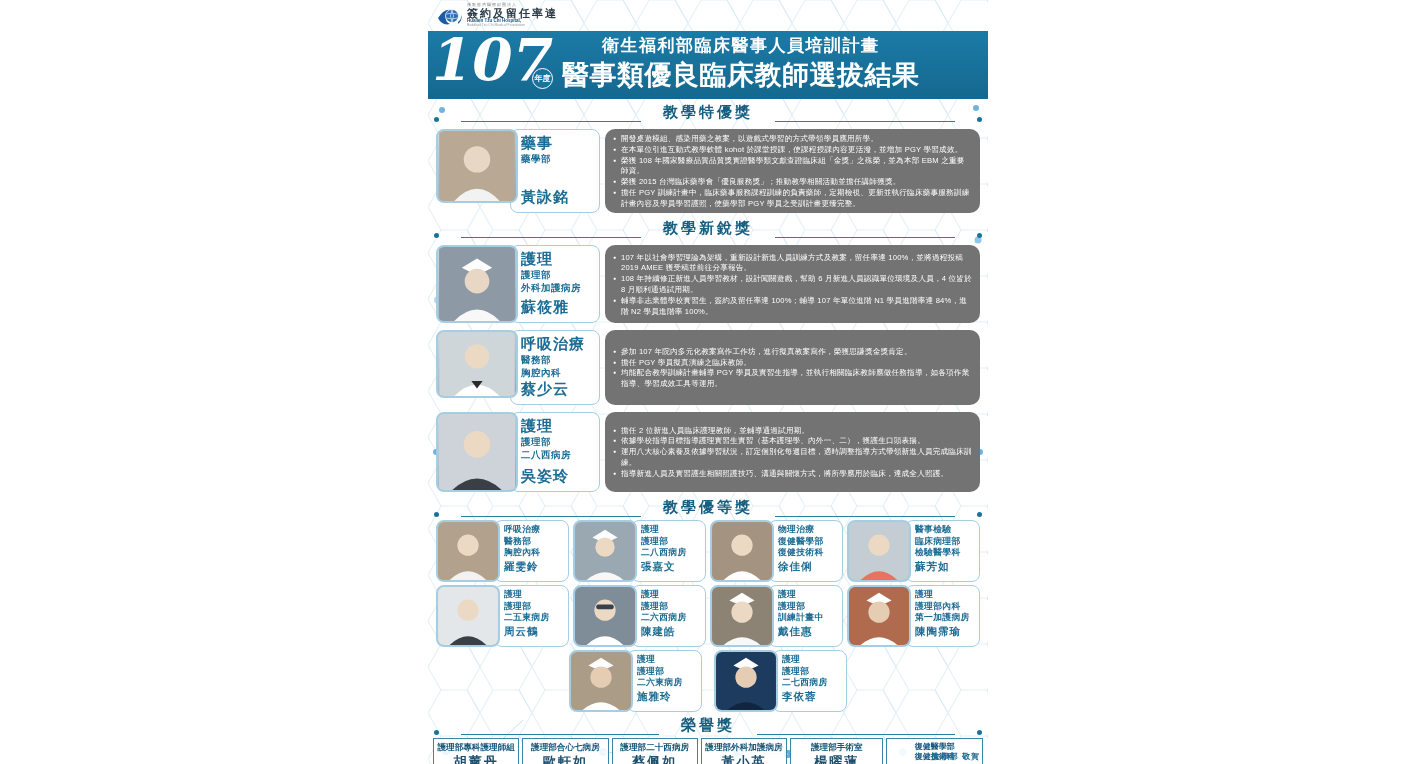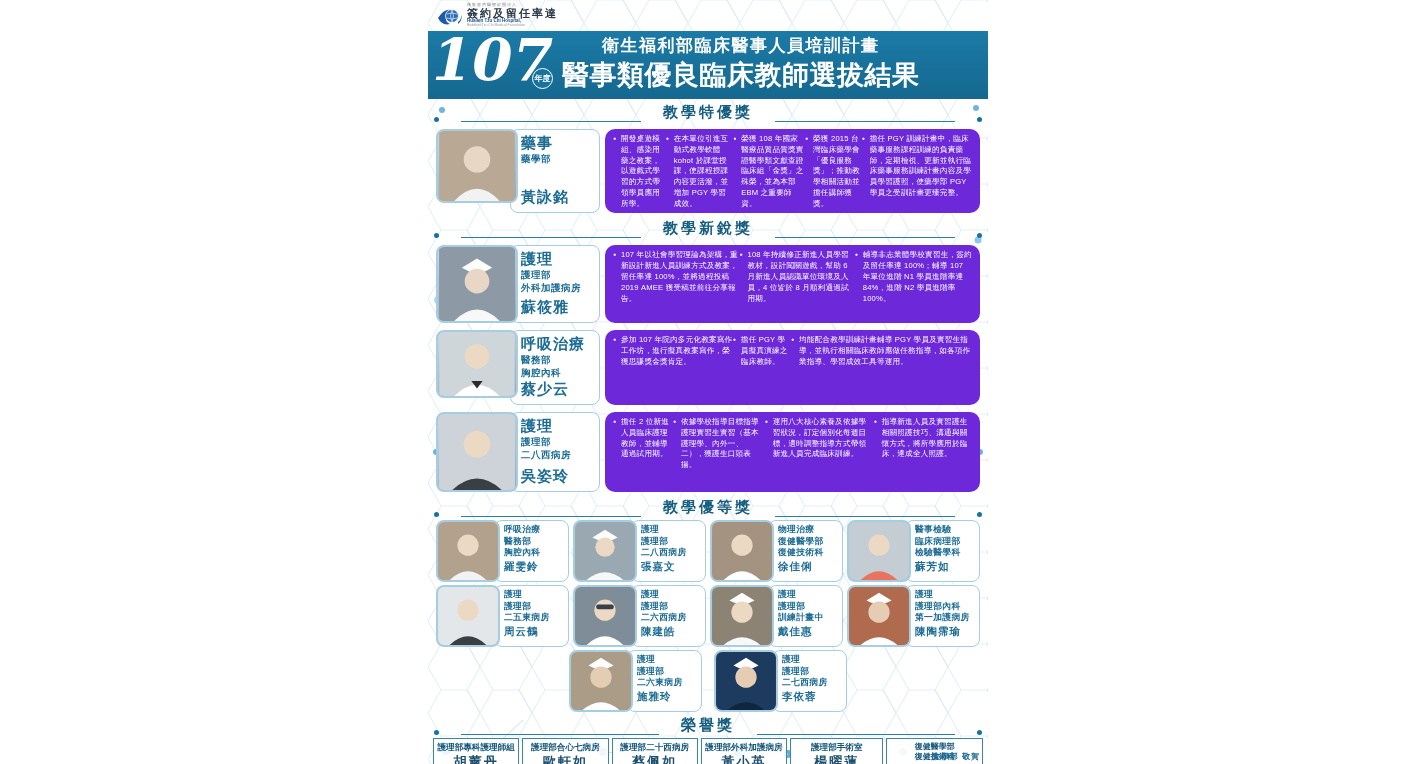--- a/index.html
+++ b/index.html
@@ -34,21 +34,21 @@
   .sh-text { font-size:15px; font-weight:bold; color:#155e80; letter-spacing:3px; }
 
   
   .award-row { display:flex; align-items:stretch; margin:7px 8px 6px; }
   .photo { flex:none; width:82px; border:2px solid #a5cee2; border-radius:8px; background:linear-gradient(160deg,#c9d8e2,#93aab9); overflow:hidden; position:relative; z-index:2; }
   .photo svg { display:block; width:100%; height:100%; }
   .name-card { flex:none; width:90px; background:#fff; border:1.5px solid #a5cee2; border-radius:8px; margin-left:-8px; padding:4px 4px 3px 10px; color:#1c6c94; position:relative; z-index:1; display:flex; flex-direction:column; }
   .prof { font-size:15px; font-weight:bold; letter-spacing:1px; }
   .dl { font-size:9.5px; font-weight:bold; letter-spacing:0.5px; line-height:1.35; }
   .nm { font-size:15px; font-weight:bold; letter-spacing:1px; margin-top:auto; padding-bottom:2px; }
-  .bullet-box { flex:1; background:#6d28d9; border-radius:10px; margin-left:5px; padding:5px 8px 4px; color:#fff; display:flex; justify-content:center; }
+  .bullet-box { flex:1; background:#737373; border-radius:10px; margin-left:5px; padding:5px 8px 4px; color:#fff; display:flex; flex-direction:column; justify-content:center; }
   .bullet { font-size:7.6px; line-height:1.42; padding-left:8px; position:relative; letter-spacing:0.2px; }
   .bullet::before { content:"●"; position:absolute; left:0; top:1px; font-size:5px; }
   .h74 { height:74px; } .h78 { height:78px; } .h68 { height:68px; } .h80 { height:80px; }
 
   
   .merit-row { display:flex; justify-content:space-between; margin:3px 8px; }
   .merit-row.centered { justify-content:center; gap:12px; }
   .merit-cell { display:flex; width:133px; }
   .m-photo { flex:none; width:64px; height:62px; border:2px solid #a5cee2; border-radius:8px; background:linear-gradient(160deg,#cdd9e1,#8fa6b5); overflow:hidden; position:relative; z-index:2; }
   .m-photo svg { display:block; width:100%; height:100%; }

